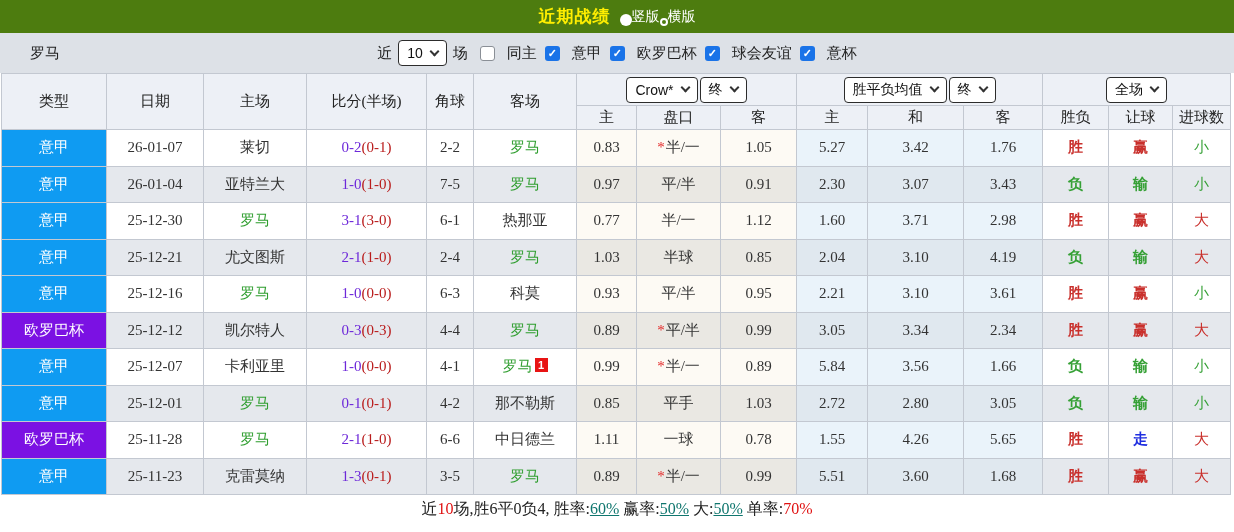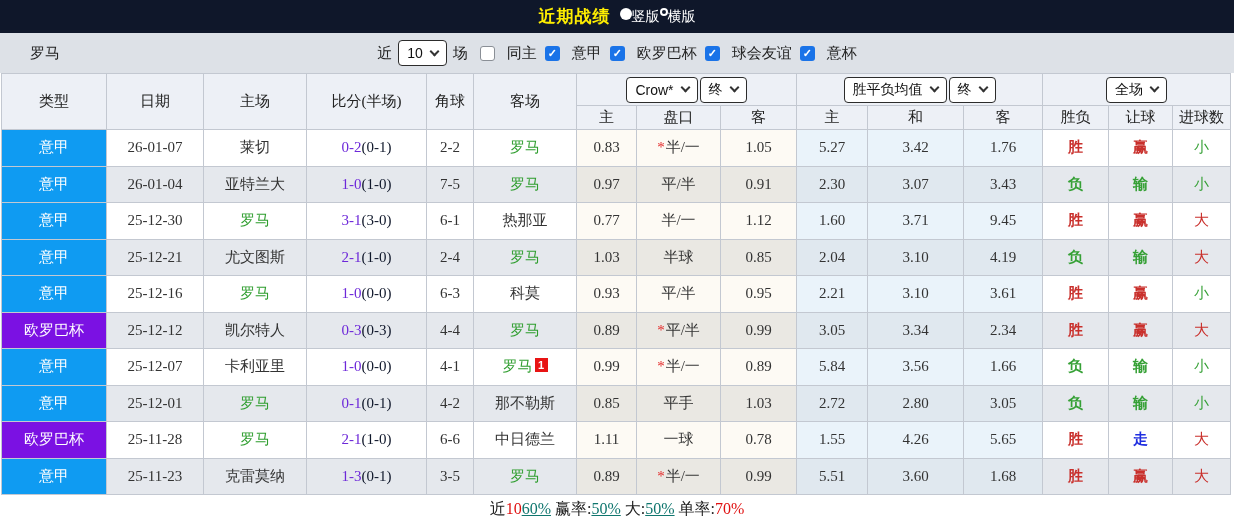--- a/index.html
+++ b/index.html
@@ -5,21 +5,21 @@
   * { box-sizing: border-box; }
   html, body { margin: 0; padding: 0; }
   body {
     width: 1234px; height: 532px; overflow: hidden; background: #fff;
     font-family: "Liberation Serif", "DejaVu Serif", serif;
     -webkit-font-smoothing: antialiased;
   }
 
   
   .topbar {
-    height: 33px; background: #0f172a;
+    height: 33px; background: #4d7c0f;
     display: flex; align-items: center; justify-content: center; gap: 9px;
     font-family: Liberation Serif, serif;
   }
   .topbar-title { color: #ffee00; font-weight: bold; font-size: 17px; letter-spacing: 1px; }
   .radio-dot { display: inline-block; border-radius: 50%; vertical-align: middle; cursor: pointer; }
   .radio-dot.selected { width: 12px; height: 12px; background: #fff; }
   .radio-dot.unselected { width: 8px; height: 8px; border: 2px solid #fff; background: transparent; }
   .radio-label { color: #fff; font-size: 14px; cursor: pointer; }
 
   
@@ -73,21 +73,21 @@
   tr.even td:nth-child(7), tr.even td:nth-child(8), tr.even td:nth-child(9) { background: #eae8e3; }
   
   tr.odd td:nth-child(10), tr.odd td:nth-child(11), tr.odd td:nth-child(12) { background: #eaf3fa; }
   tr.even td:nth-child(10), tr.even td:nth-child(11), tr.even td:nth-child(12) { background: #e0e8ef; }
 
   tbody td.type-blue   { background: #0f9bf2 !important; color: #fff; }
   tbody td.type-purple { background: #7b11e3 !important; color: #fff; }
 
   .focus-team { color: #2f9e2f; }
   .ft-score { color: #6d28d9; }
-  .ht-score { color: #0f172a; }
+  .ht-score { color: #b91c1c; }
   .star { color: #e42b2b; margin-right: 1px; }
   .c-red { color: #c9302c; }
   .c-green { color: #35a035; }
   .c-blue { color: #1f2ee0; }
   td.res { font-weight: bold; }
   td.res-goals { font-weight: normal; }
   .badge {
     display: inline-block; min-width: 13px; height: 14px; line-height: 14px;
     background: #e81414; color: #fff; font-size: 11px; font-weight: bold;
     margin-left: 2px; vertical-align: 2px; padding: 0 1px;
@@ -102,21 +102,21 @@
   .footer span { white-space: pre; }
   .seg-black { color: #222; }
   .seg-blue { color: #0f766e; text-decoration: underline; }
   .seg-red { color: #e01010; }
 </style>
 </head>
 <body>
 
 <div class="topbar">
   <span class="topbar-title">近期战绩</span>
-  <span id="radio-group" style="display:inline-flex;align-items:flex-start;">
+  <span id="radio-group" style="display:inline-flex;align-items:flex-end;">
       <span class="radio-dot selected"></span>
       <span class="radio-label">竖版</span>
       <span class="radio-dot unselected"></span>
       <span class="radio-label">横版</span>
     </span>
 </div>
 
 <div class="filterbar">
   <span class="team-name">罗马</span>
   <span>近</span>
@@ -260,21 +260,21 @@
     <td><span>25-12-30</span></td>
     <td><span class="team focus-team">罗马</span></td>
     <td><span class="ft-score">3-1</span><span class="ht-score">(3-0)</span></td>
     <td><span>6-1</span></td>
     <td><span class="team">热那亚</span></td>
     <td><span>0.77</span></td>
     <td><span>半/一</span></td>
     <td><span>1.12</span></td>
     <td><span>1.60</span></td>
     <td><span>3.71</span></td>
-    <td><span>9.45</span></td>
+    <td><span>2.98</span></td>
     <td class="res"><span class="c-red">胜</span></td>
     <td class="res"><span class="c-red">赢</span></td>
     <td class="res res-goals"><span class="c-red">大</span></td>
   </tr>
       <tr class="even">
     <td class="type-blue"><span>意甲</span></td>
     <td><span>25-12-21</span></td>
     <td><span class="team">尤文图斯</span></td>
     <td><span class="ft-score">2-1</span><span class="ht-score">(1-0)</span></td>
     <td><span>2-4</span></td>
@@ -390,20 +390,21 @@
     <td class="res"><span class="c-red">胜</span></td>
     <td class="res"><span class="c-red">赢</span></td>
     <td class="res res-goals"><span class="c-red">大</span></td>
   </tr>
     </tbody>
 </table>
 
 <div class="footer">
     <span class="seg-black">近</span>
     <span class="seg-red">10</span>
+    <span class="seg-black">场,胜6平0负4, 胜率:</span>
     <span class="seg-blue">60%</span>
     <span class="seg-black"> 赢率:</span>
     <span class="seg-blue">50%</span>
     <span class="seg-black"> 大:</span>
     <span class="seg-blue">50%</span>
     <span class="seg-black"> 单率:</span>
     <span class="seg-red">70%</span>
   </div>
 
 </body></html>

